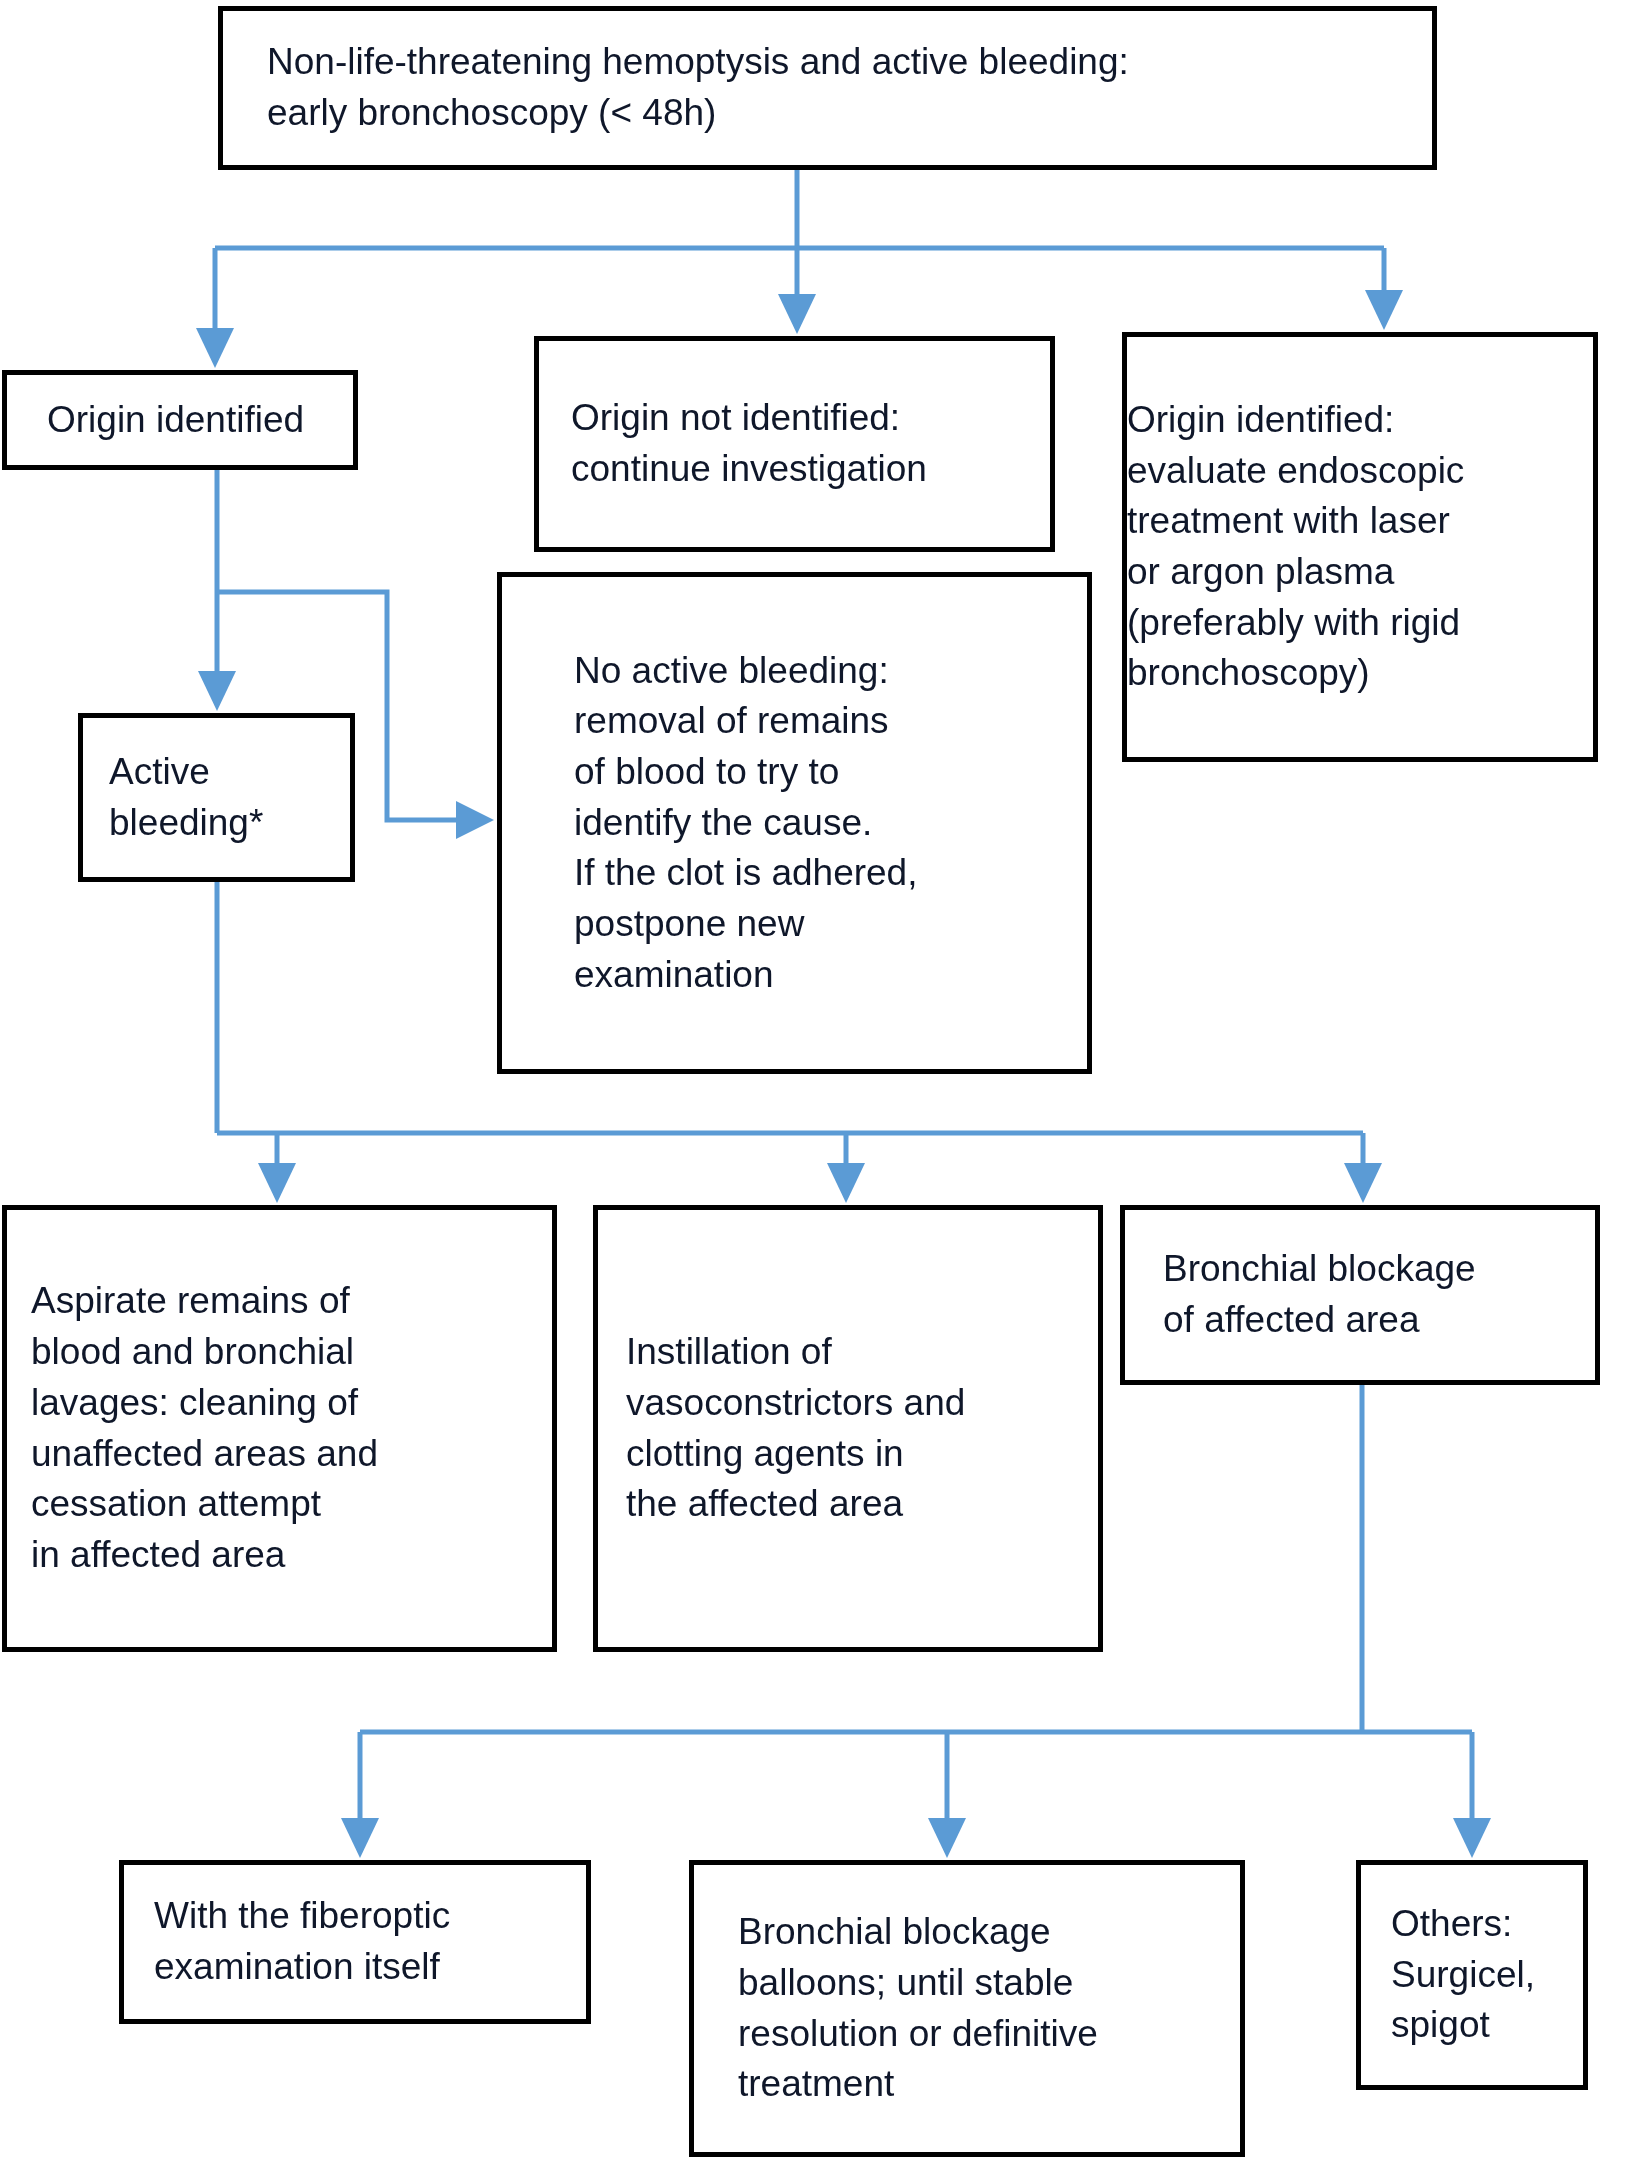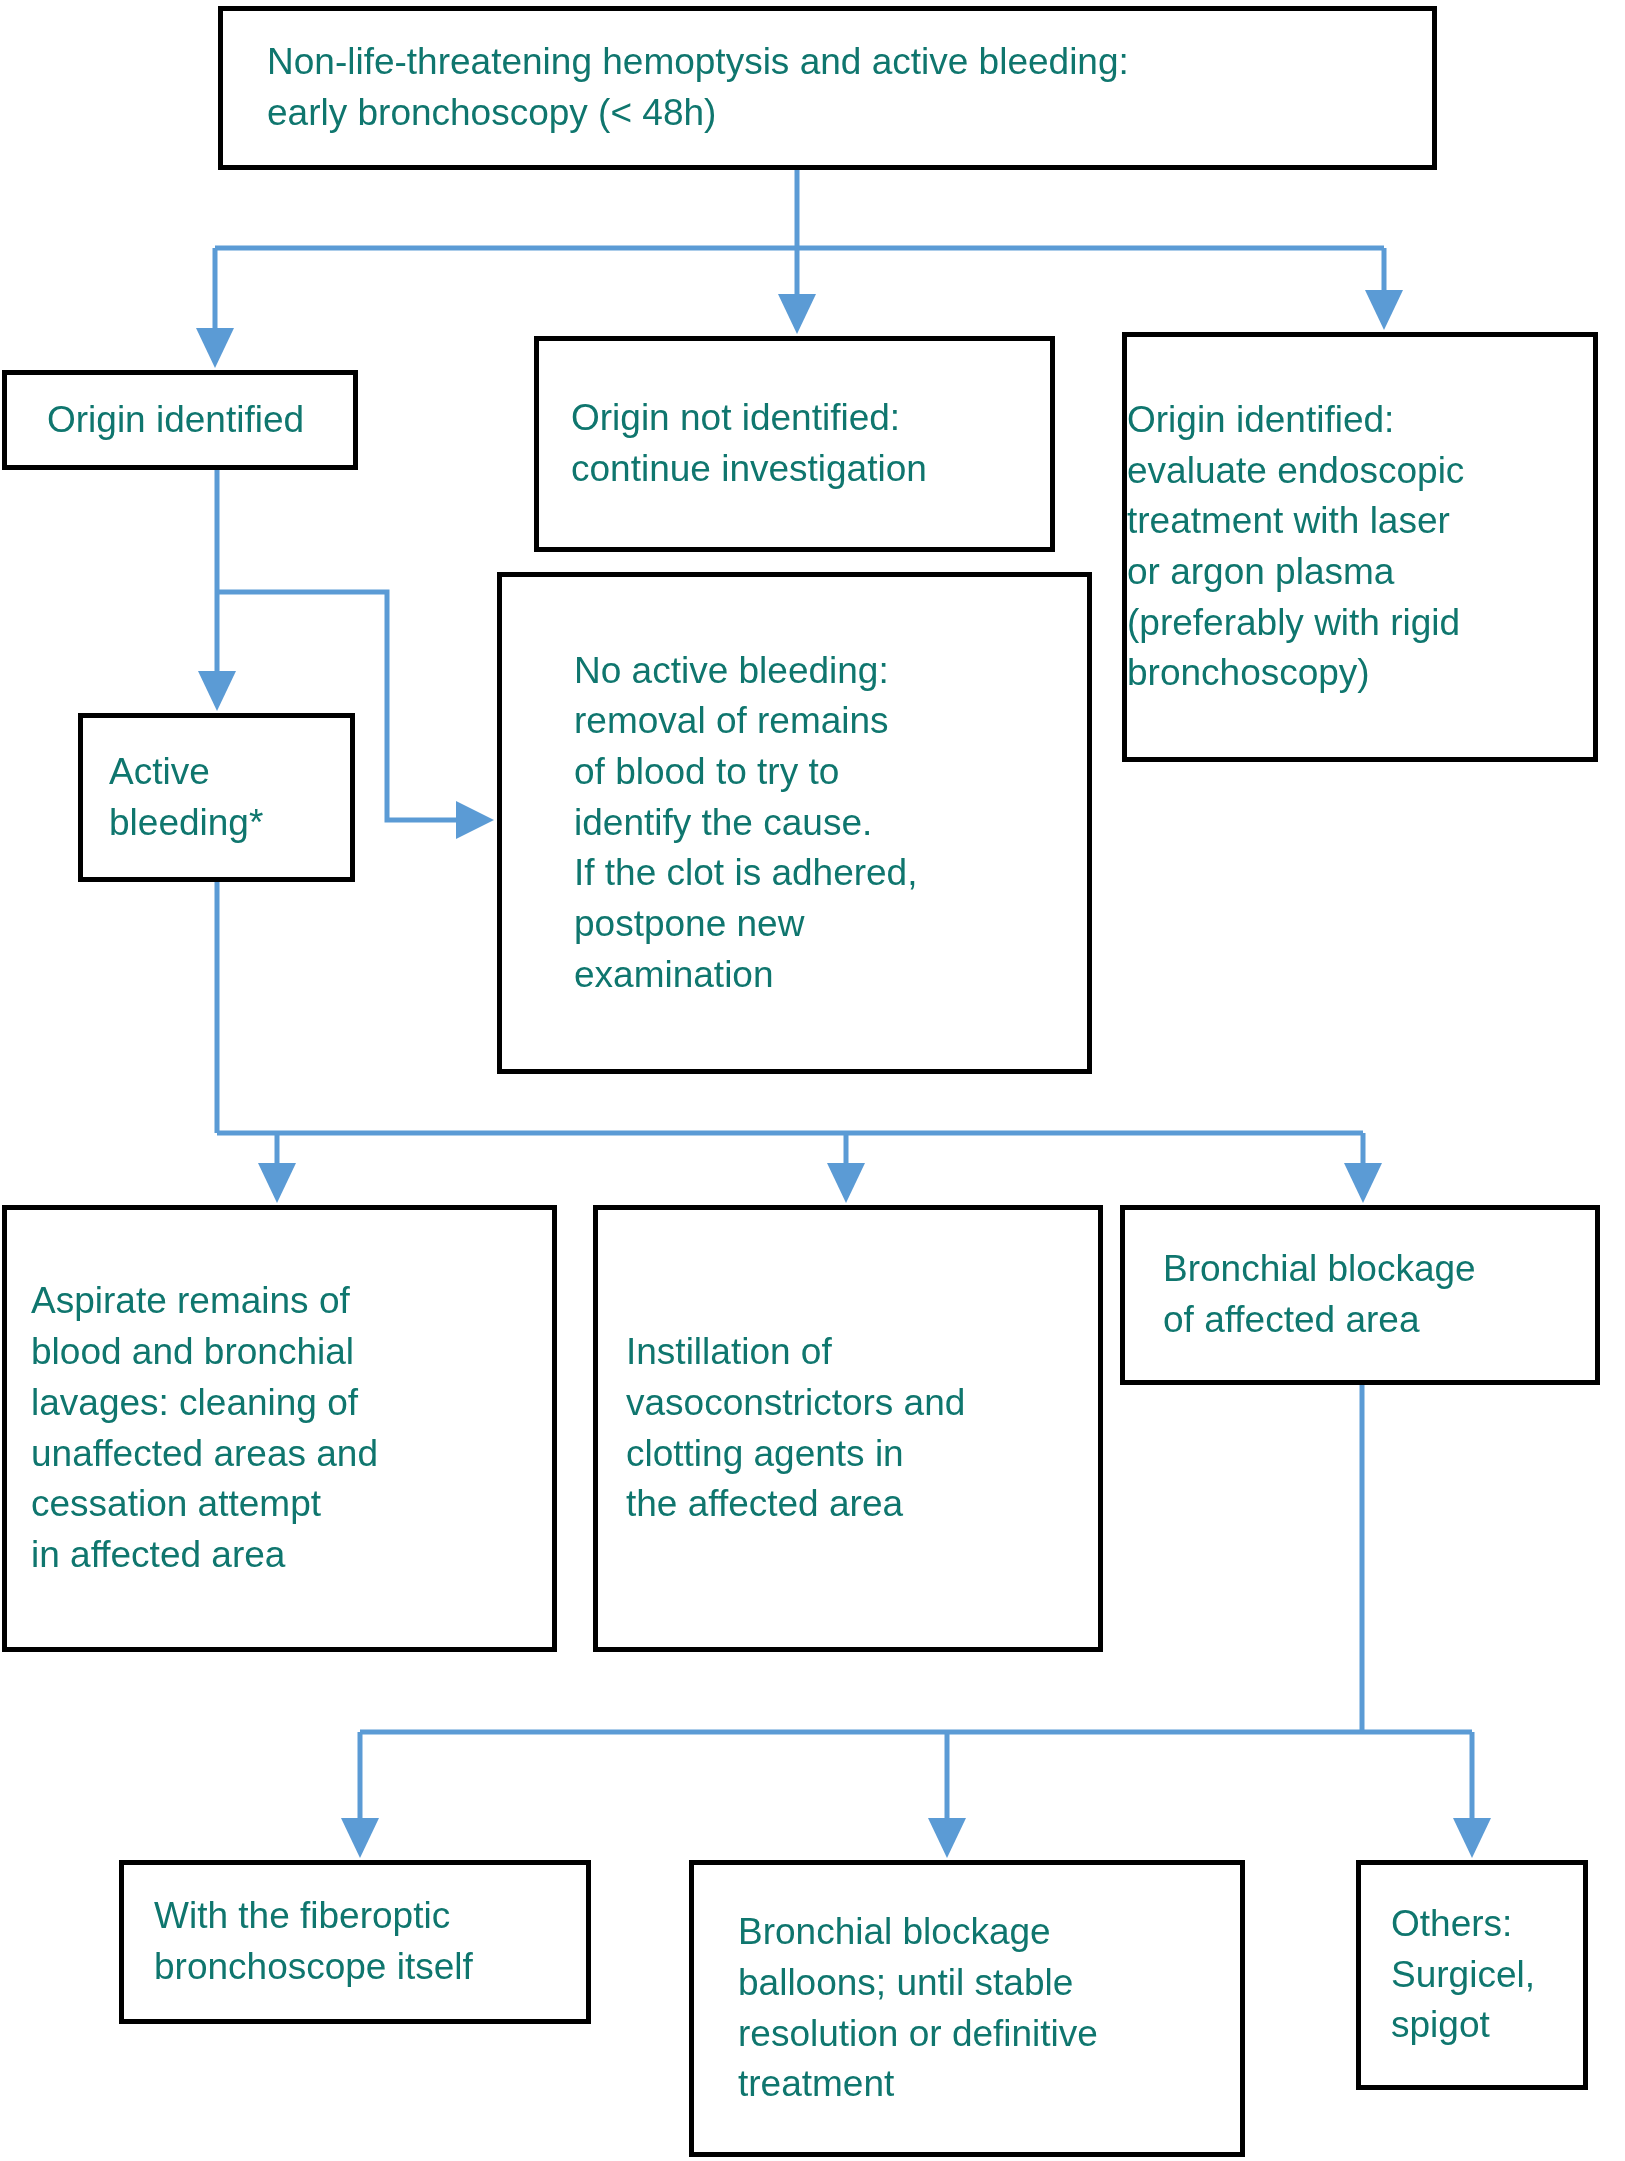--- a/index.html
+++ b/index.html
@@ -37,21 +37,21 @@
     background: #ffffff;
     border: 5px solid #000000;
     display: flex;
     flex-direction: column;
     justify-content: center;
   }
   .box-text {
     font-size: 37px;
     line-height: 1.37;
     white-space: pre-line;
-    color: #0f766e;
+    color: #0f172a;
   }
   
   #node-start               { left: 218px;  top: 6px;    width: 1219px; height: 164px; padding-left: 44px; }
   #node-origin-identified   { left: 2px;    top: 370px;  width: 356px;  height: 100px; padding-left: 40px; }
   #node-origin-not-identified{ left: 534px; top: 336px;  width: 521px;  height: 216px; padding-left: 32px; }
   #node-origin-endoscopic   { left: 1122px; top: 332px;  width: 476px;  height: 430px; }
   #node-active-bleeding     { left: 78px;   top: 713px;  width: 277px;  height: 169px; padding-left: 26px; }
   #node-no-active-bleeding  { left: 497px;  top: 572px;  width: 595px;  height: 502px; padding-left: 72px; }
   #node-aspirate            { left: 2px;    top: 1205px; width: 555px;  height: 447px; padding-left: 24px; }
   #node-instillation        { left: 593px;  top: 1205px; width: 510px;  height: 447px; padding-left: 28px; }
@@ -154,21 +154,21 @@
 the affected area</div>
   </div>
 
   <div class="node" id="node-bronchial-blockage">
     <div class="box-text">Bronchial blockage
 of affected area</div>
   </div>
 
   <div class="node" id="node-fiberoptic">
     <div class="box-text">With the fiberoptic
-bronchoscope itself</div>
+examination itself</div>
   </div>
 
   <div class="node" id="node-balloons">
     <div class="box-text">Bronchial blockage
 balloons; until stable
 resolution or definitive
 treatment</div>
   </div>
 
   <div class="node" id="node-others">

